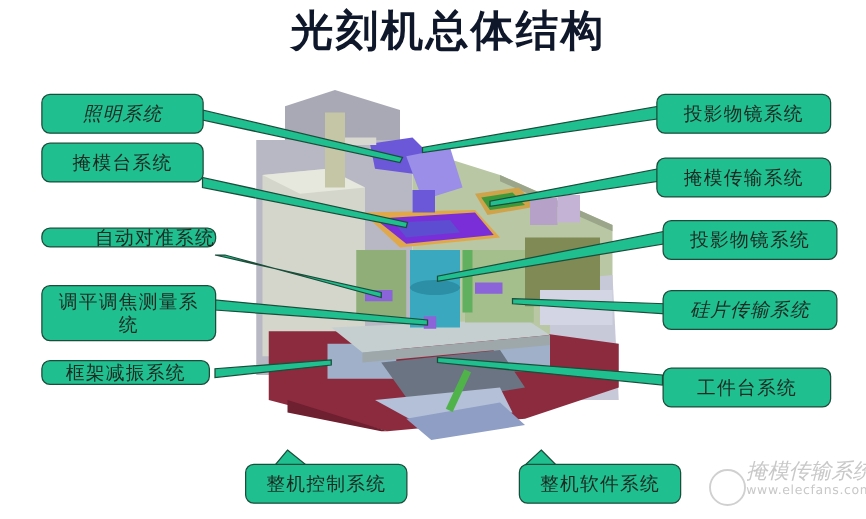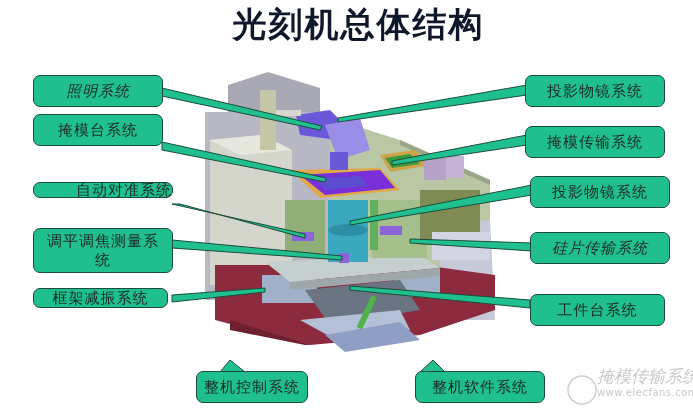--- a/index.html
+++ b/index.html
@@ -126,21 +126,21 @@
 <div class="box" style="left:530px;top:176px;width:140px;height:32px;">
     <span>投影物镜系统</span>
   </div>
 <div class="box" style="left:530px;top:232px;width:140px;height:32px;font-style:italic;">
     <span>硅片传输系统</span>
   </div>
 <div class="box" style="left:530px;top:294px;width:135px;height:32px;">
     <span>工件台系统</span>
   </div>
 
-<div class="box" style="left:196px;top:371px;width:112px;height:32px;">
+<div class="box" style="left:196px;top:371px;width:130px;height:32px;">
     <span>整机控制系统</span>
   </div>
 <div class="box" style="left:387px;top:371px;width:130px;height:32px;margin-left:28px;">
     <span>整机软件系统</span>
   </div>
 
 <div class="wm">
   <span class="cn">掩模传输系统</span>
   <span class="url">www.elecfans.com</span>
 </div>

